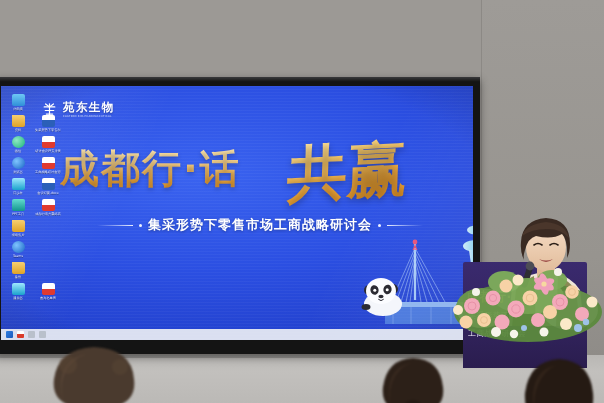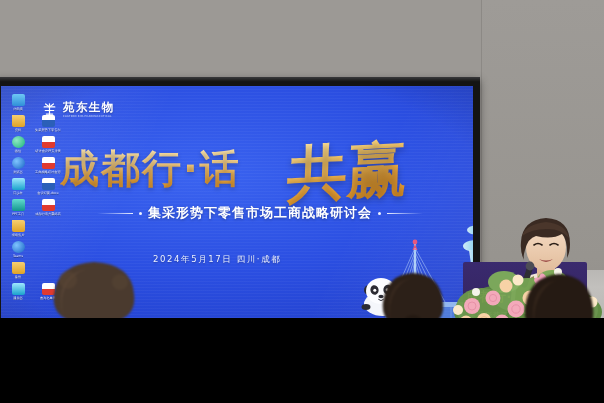--- a/index.html
+++ b/index.html
@@ -6,21 +6,21 @@
     margin: 0;
     padding: 0;
     background: #000;
   }
   body {
     font-family: "DejaVu Sans", "Liberation Sans", sans-serif;
   }
   #scene {
     position: relative;
     width: 604px;
-    height: 318px;
+    height: 403px;
     overflow: hidden;
     background: #9a9794;
   }
 
   
   .wall {
     position: absolute;
     inset: 0;
     background:
       linear-gradient(180deg, #a19e9a 0%, #9b9894 38%, #949views 60%, #8f8c89 100%);
@@ -178,21 +178,21 @@
     color: #f4b53f;
     background: linear-gradient(170deg,#fff0bf 0%, #f8cd72 30%, #eda335 65%, #e08c1d 100%);
     -webkit-background-clip: text;
     background-clip: text;
     -webkit-text-fill-color: transparent;
     text-shadow: 0 3px 6px rgba(0,0,0,0.25);
   }
 
   .subtitle-row {
     position: absolute;
-    left: 62px; top: 112px;
+    left: 62px; top: 124px;
     display: flex; align-items: center; gap: 6px;
   }
   .sub-rule {
     width: 36px; height: 1px;
     background: linear-gradient(90deg, rgba(255,255,255,0), #e9eeff);
   }
   .sub-rule.right {
     background: linear-gradient(270deg, rgba(255,255,255,0), #e9eeff);
   }
   .sub-dot { width: 3px; height: 3px; border-radius: 50%; background: #eef2ff; }
@@ -454,21 +454,20 @@
         <div class="title-brush">共赢</div>
 
         <div class="subtitle-row">
           <div class="sub-rule"></div>
           <div class="sub-dot"></div>
           <div class="subtitle-text">集采形势下零售市场工商战略研讨会</div>
           <div class="sub-dot"></div>
           <div class="sub-rule right"></div>
         </div>
 
-        <div class="date-text">2024年5月17日    四川·成都</div>
       </div>
 
       <div class="screen-glow"></div>
       <div class="screen-scan"></div>
       <div class="screen-vignette"></div>
 
       <div class="taskbar">
         <div class="tb-ico tb-win"></div>
         <div class="tb-ico tb-red"></div>
         <div class="tb-ico tb-gray"></div>

